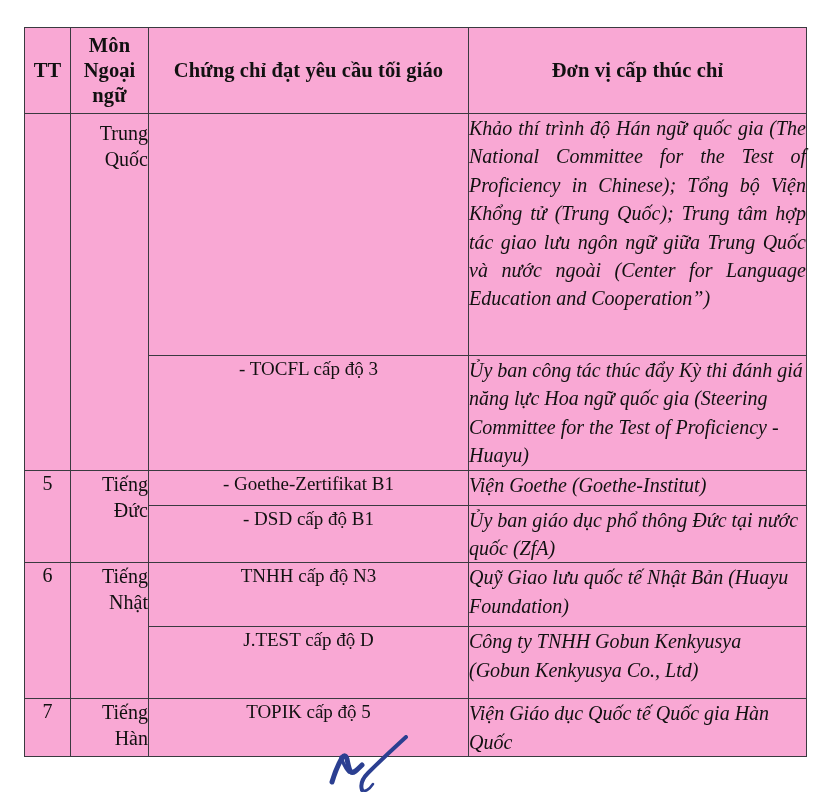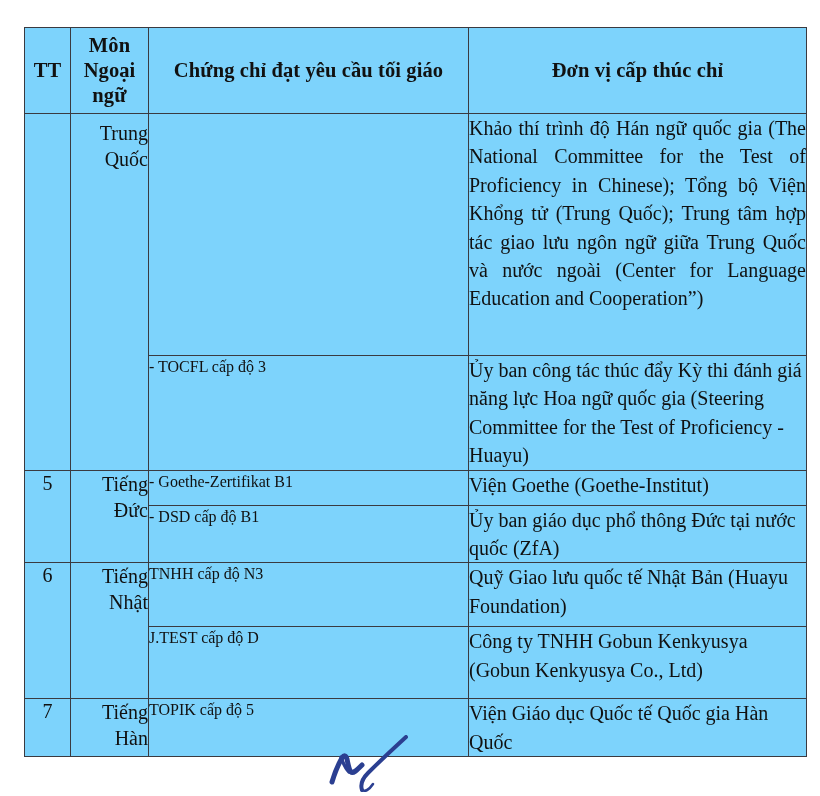--- a/index.html
+++ b/index.html
@@ -23,21 +23,21 @@
     left: 24px;
     top: 27px;
     width: 782px;
     border-collapse: collapse;
     table-layout: fixed;
   }
   .doc-table td, .doc-table th {
     border: 1.6px solid #3a3a40;
     padding: 0;
     vertical-align: top;
-    background: #7dd3fc;
+    background: #f9a8d4;
   }
 
   
   col.c-tt    { width: 46px; }
   col.c-mon   { width: 78px; }
   col.c-cert  { width: 320px; }
   col.c-org   { width: 338px; }
 
   
   .doc-table thead th {
@@ -68,32 +68,33 @@
     font-size: 20px;
     line-height: 1.3;
     padding: 2px 3px 2px 6px;
     white-space: pre-line;
   }
   .cell-lang.top {
     vertical-align: top;
     padding-top: 6px;
   }
   .cell-cert {
-    font-size: 16px;
+    font-size: 19px;
     line-height: 1.32;
     padding: 6px 8px 6px 10px;
     vertical-align: middle;
-    text-align: left;
+    text-align: center;
   }
   .cell-org {
     font-size: 20px;
     line-height: 1.42;
     padding: 5px 8px 5px 9px;
     vertical-align: top;
     text-align: left;
+    font-style: italic;
   }
   .cell-org.justify {
     text-align: justify;
     text-align-last: left;
     hyphens: none;
   }
   .cell-empty { background: #fff; }
 
   
   .r-china   { height: 242px; }

